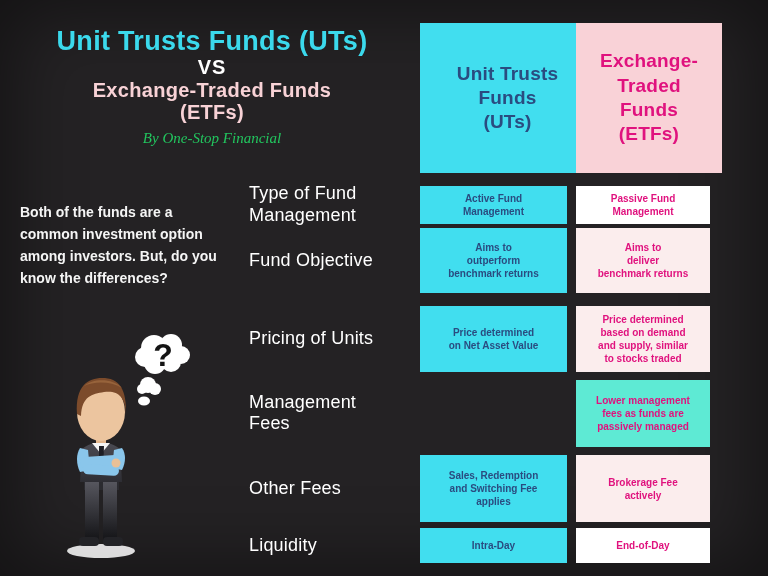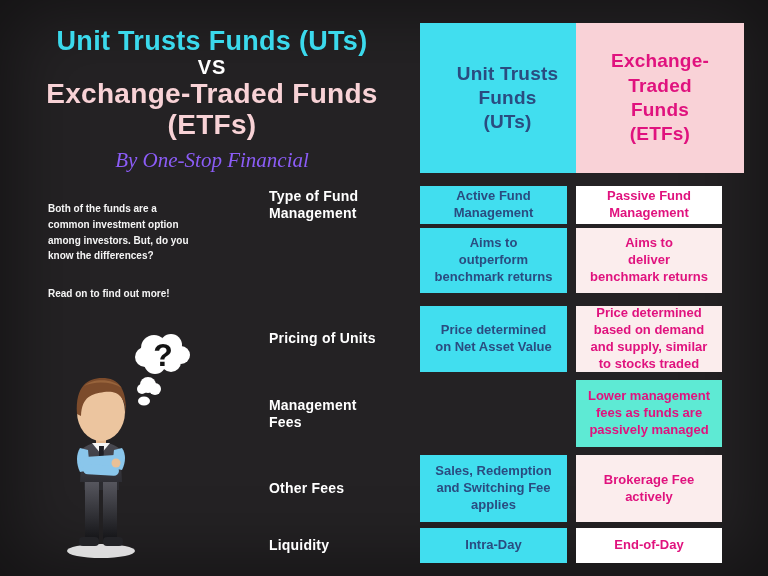--- a/index.html
+++ b/index.html
@@ -8,47 +8,47 @@
     background:#242224;
     box-shadow:inset 0 0 70px 12px rgba(0,0,0,0.45);
     font-family:"Liberation Sans","DejaVu Sans",sans-serif;
   }
   .pre{white-space:pre-line;}
 
   
   .title-block{position:absolute;top:26px;left:0;width:424px;text-align:center;}
   .title-uts{color:#3BD9EC;font-size:27px;font-weight:800;line-height:1.12;letter-spacing:.3px;}
   .title-vs{color:#ffffff;font-size:20px;font-weight:800;line-height:1.15;letter-spacing:1px;}
-  .title-etfs{color:#F8D2D6;font-size:28px;font-weight:800;line-height:1.1;letter-spacing:.3px;}
-  .byline{color:#8b5cf6;font-family:"Liberation Serif","DejaVu Serif",serif;font-style:italic;font-size:21px;margin-top:7px;}
+  .title-etfs{color:#F8D2D6;font-size:20px;font-weight:800;line-height:1.1;letter-spacing:.3px;}
+  .byline{color:#22c55e;font-family:"Liberation Serif","DejaVu Serif",serif;font-style:italic;font-size:15px;margin-top:7px;}
 
   
-  .intro{position:absolute;left:20px;top:201px;width:235px;color:#F5F5F5;font-weight:700;font-size:10px;line-height:1.58;margin-left:28px;}
+  .intro{position:absolute;left:20px;top:201px;width:235px;color:#F5F5F5;font-weight:700;font-size:14px;line-height:1.58;}
   .intro .p2{margin-top:22px;}
 
   
   .hbox{position:absolute;top:23px;height:150px;display:flex;align-items:center;justify-content:center;
         text-align:center;font-weight:800;font-size:19px;line-height:1.28;letter-spacing:.2px;}
   .hbox.ut{left:420px;width:175px;background:#41DEEF;color:#2A4C80;}
-  .hbox.etf{left:576px;width:168px;background:#F9D2D7;color:#E0127E;}
+  .hbox.etf{left:576px;width:146px;background:#F9D2D7;color:#E0127E;}
 
   
   .trow{position:absolute;left:240px;width:528px;}
   .r0{top:186px;height:38px;}
   .r1{top:228px;height:65px;}
   .r2{top:306px;height:66px;}
   .r3{top:380px;height:67px;}
   .r4{top:455px;height:67px;}
   .r5{top:528px;height:35px;}
   .rlabel{position:absolute;left:9px;top:50%;transform:translateY(-50%);
-          color:#ffffff;font-weight:700;font-size:14px;line-height:1.22;letter-spacing:.2px;margin-left:20px;}
+          color:#ffffff;font-weight:400;font-size:18px;line-height:1.22;letter-spacing:.2px;}
   .cell{position:absolute;top:0;height:100%;display:flex;align-items:center;justify-content:center;
-        text-align:center;font-weight:700;font-size:13px;line-height:1.3;padding:0;box-sizing:border-box;}
+        text-align:center;font-weight:700;font-size:10px;line-height:1.3;padding:0;box-sizing:border-box;}
   .cell.ut{left:180px;width:147px;background:#41DEEF;color:#2A4C80;}
-  .cell.etf{left:336px;width:146px;color:#E0127E;}
+  .cell.etf{left:336px;width:134px;color:#E0127E;}
 
   
   .man-svg{position:absolute;left:58px;top:330px;width:145px;height:232px;}
 </style>
 </head>
 <body>
 
 <div class="stage">
 
   <div class="title-block">
@@ -57,21 +57,20 @@
     <div class="title-etfs pre">Exchange-Traded Funds
 (ETFs)</div>
     <div class="byline">By One-Stop Financial</div>
   </div>
 
   <div class="intro">
     <div class="p1 pre">Both of the funds are a
 common investment option
 among investors. But, do you
 know the differences?</div>
-    <div class="p2 pre">Read on to find out more!</div>
   </div>
 
   <svg class="man-svg" viewBox="0 0 145 232" aria-hidden="true">
     <defs>
       <linearGradient id="legGrad" x1="0" y1="0" x2="0" y2="1">
         <stop offset="0" stop-color="#56565E"></stop>
         <stop offset="1" stop-color="#141417"></stop>
       </linearGradient>
       <linearGradient id="vestGrad" x1="0" y1="0" x2="0" y2="1">
         <stop offset="0" stop-color="#4A4A52"></stop>
@@ -139,20 +138,21 @@
   <div class="trow r0">
     <div class="rlabel pre">Type of Fund
 Management</div>
     <div class="cell ut pre">Active Fund
 Management</div>
     <div class="cell etf pre" style="background: rgb(255, 255, 255);">Passive Fund
 Management</div>
   </div>
 
   <div class="trow r1">
+    <div class="rlabel pre">Fund Objective</div>
     <div class="cell ut pre">Aims to
 outperform
 benchmark returns</div>
     <div class="cell etf pre" style="background: rgb(251, 237, 237);">Aims to
 deliver
 benchmark returns</div>
   </div>
 
   <div class="trow r2">
     <div class="rlabel pre">Pricing of Units</div>

